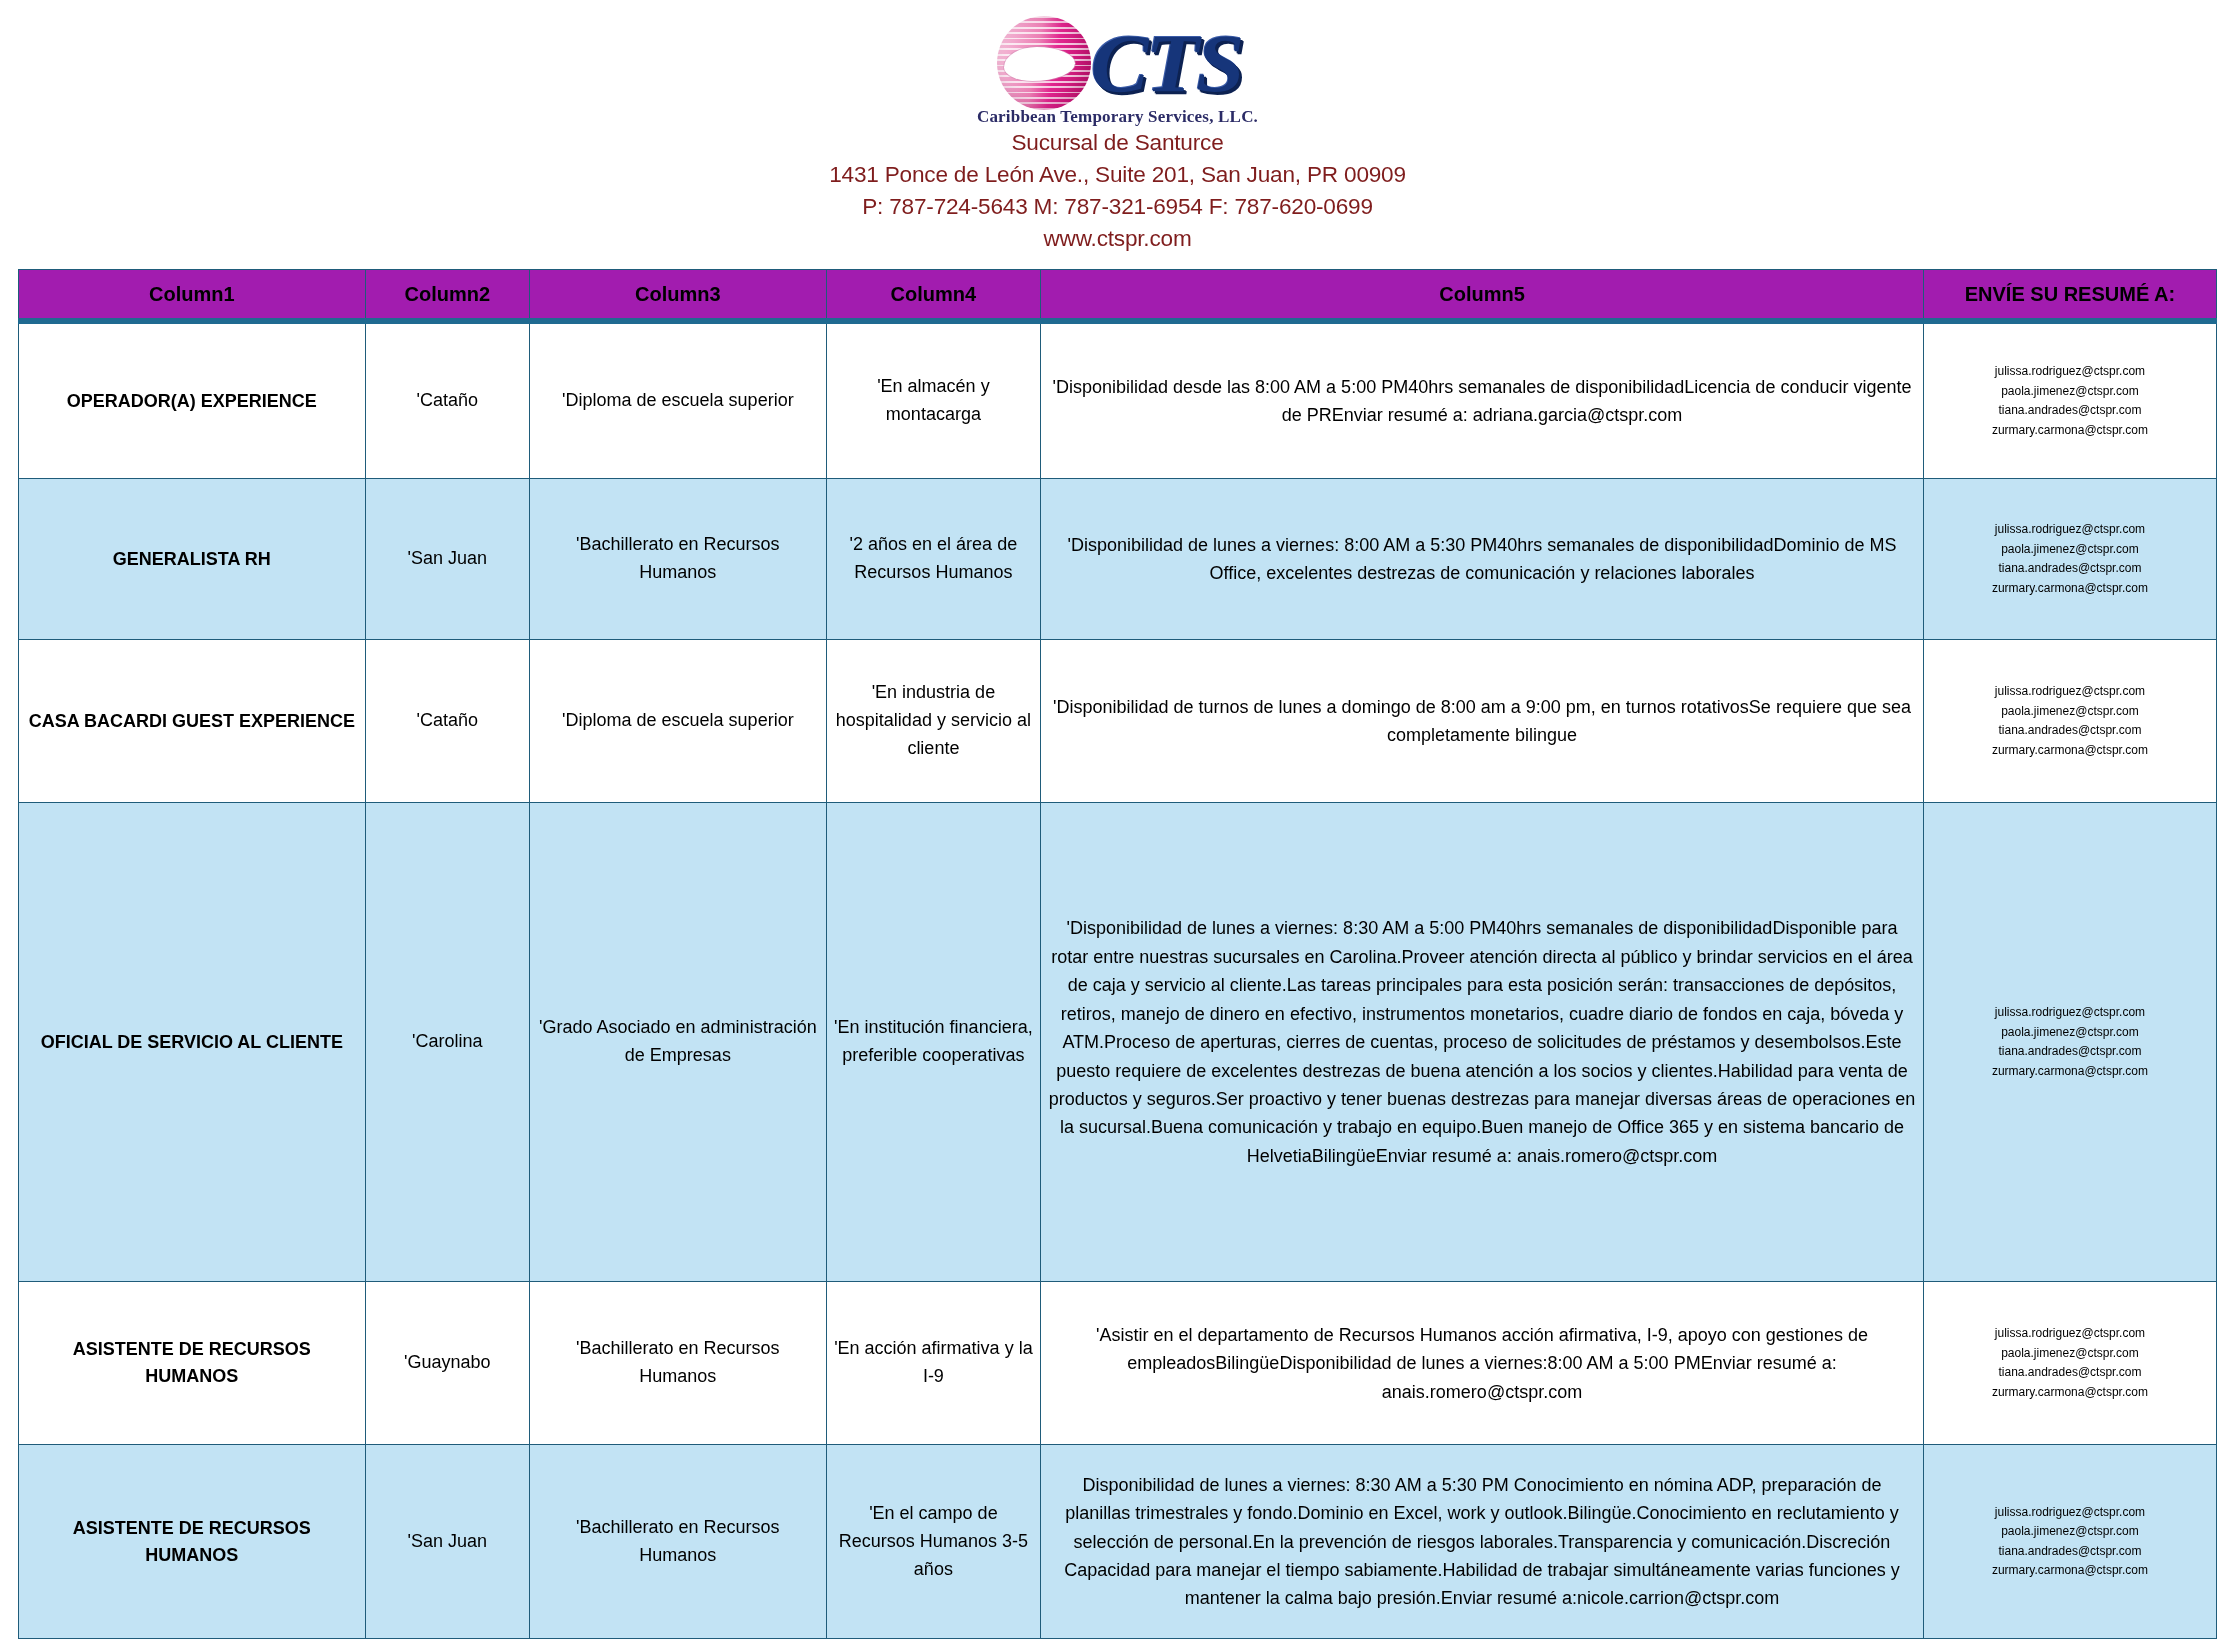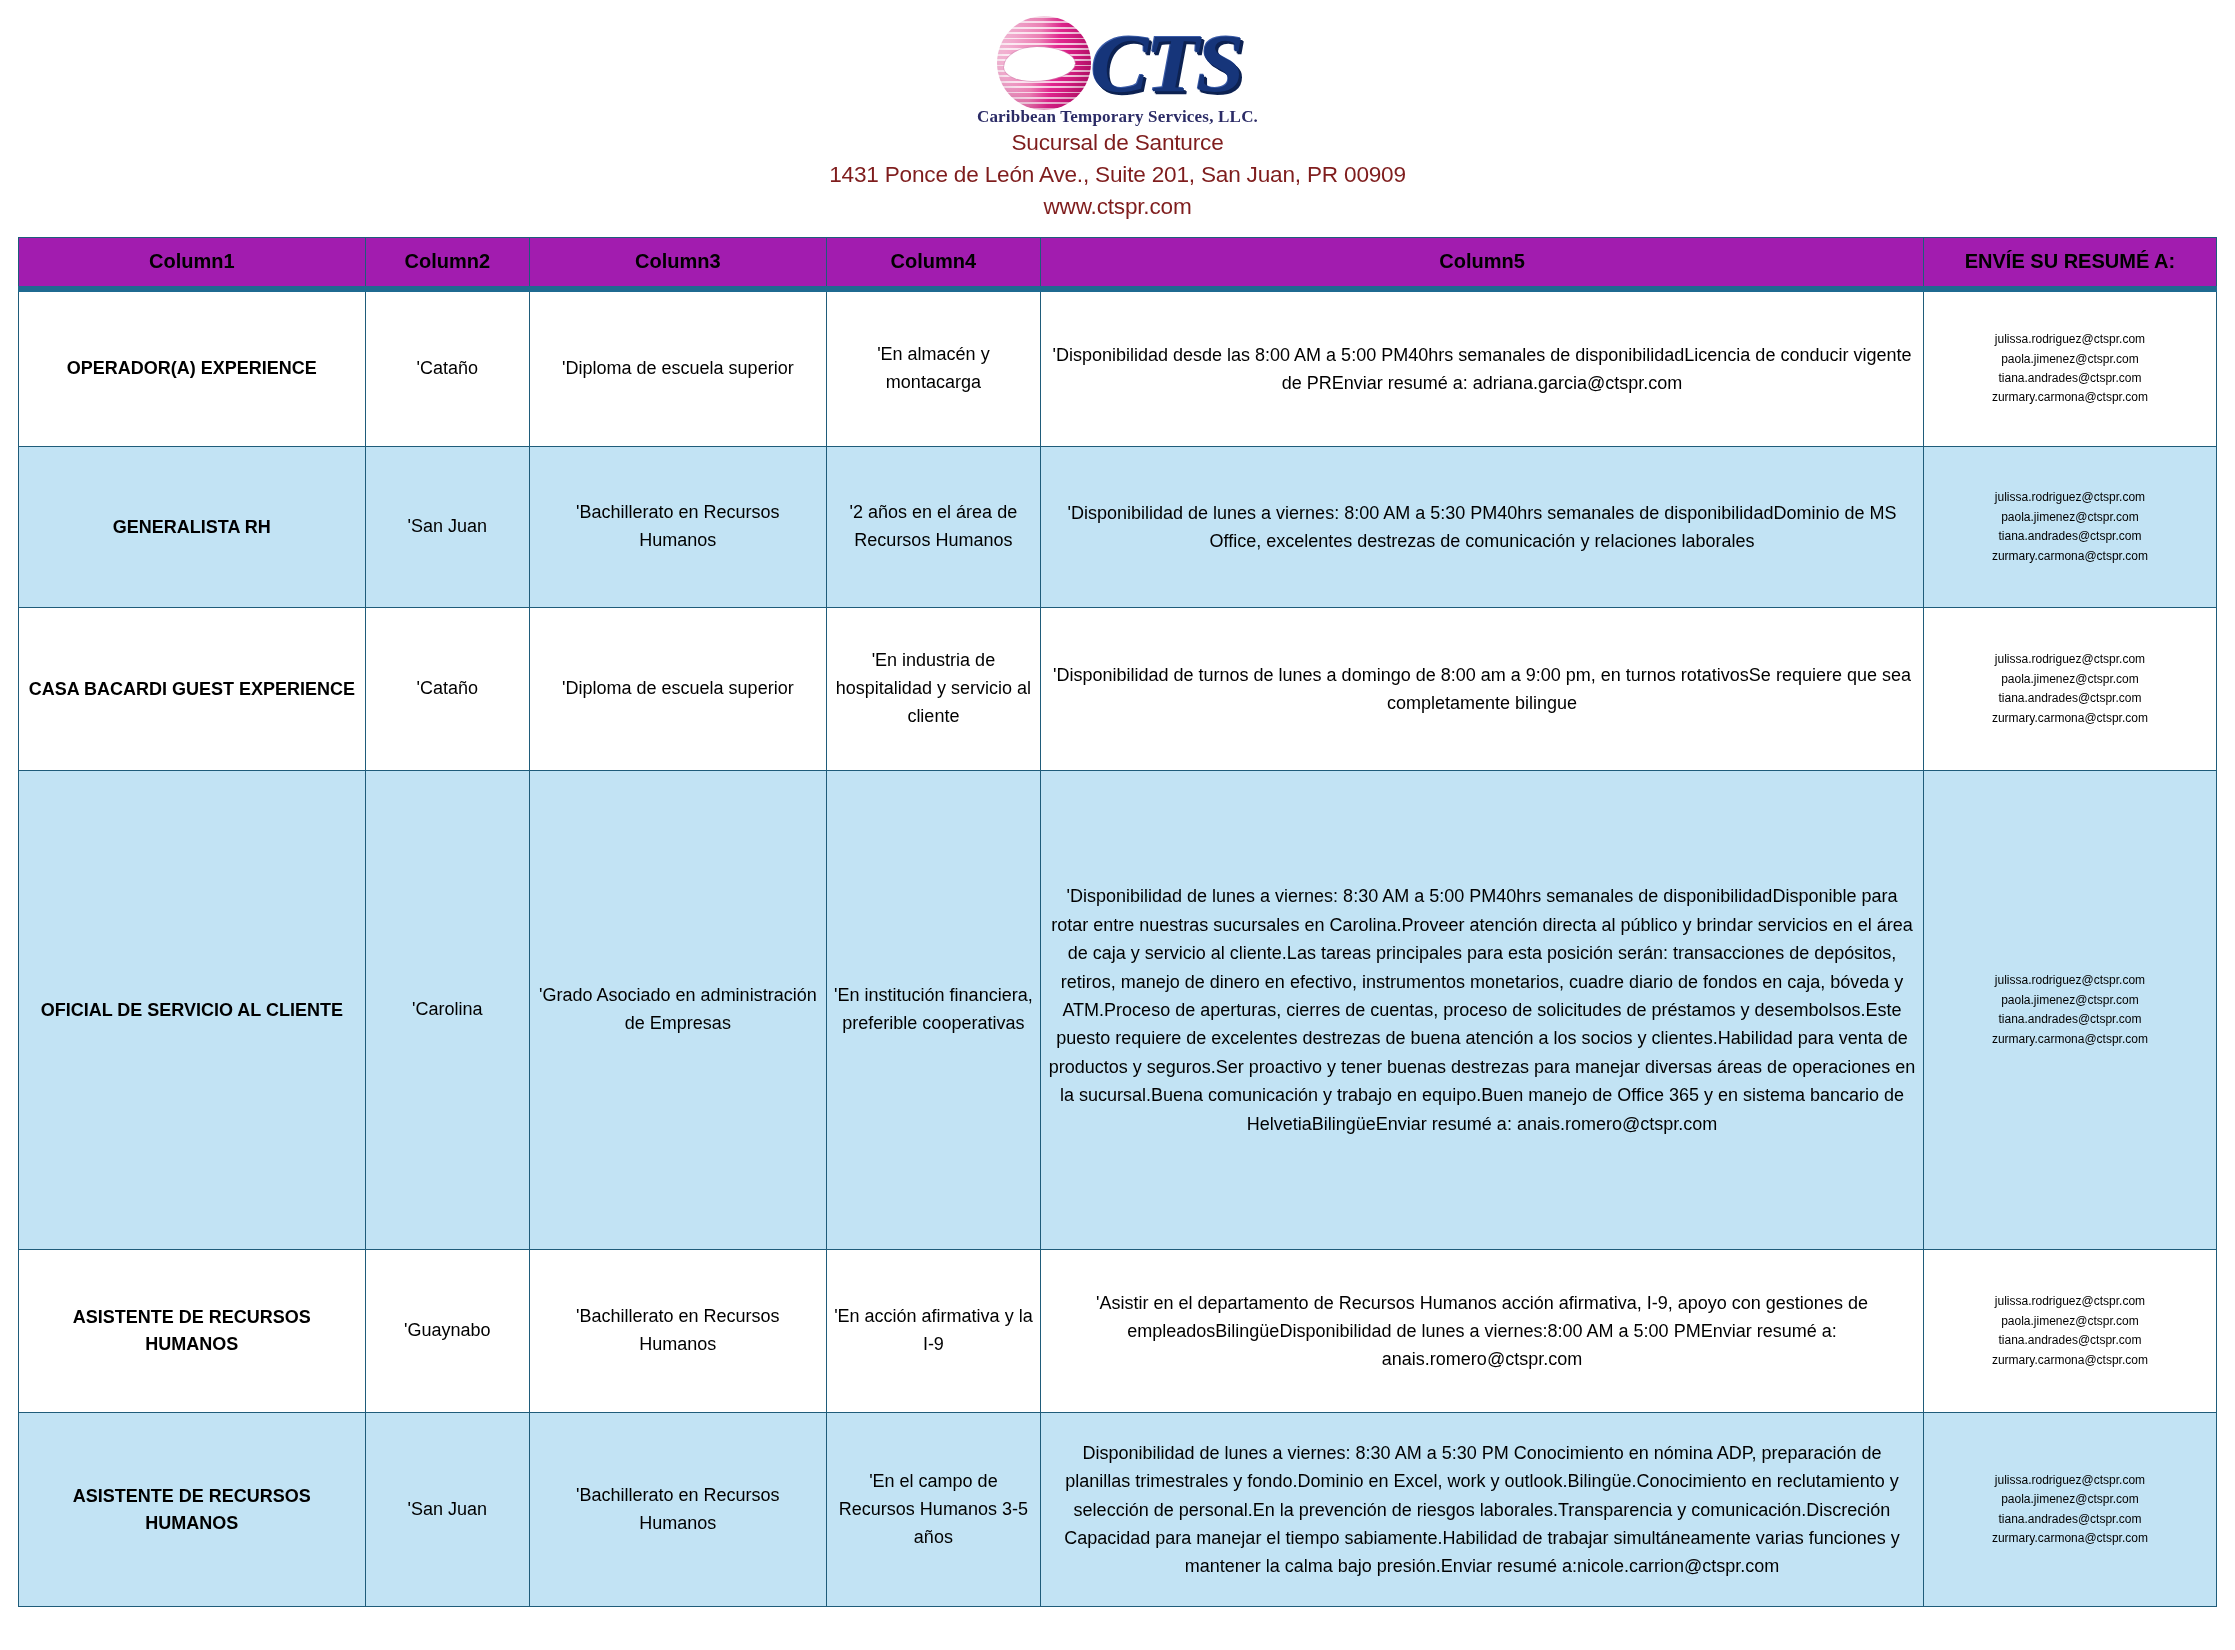--- a/index.html
+++ b/index.html
@@ -171,20 +171,21 @@
 <div class="doc-header">
   <div class="logo-block">
     <div class="logo-mark-row">
       <span class="logo-globe"></span>
       <span class="logo-cts">CTS</span>
     </div>
     <div class="logo-tagline">Caribbean Temporary Services, LLC.</div>
   </div>
   <div class="addr-line">Sucursal de Santurce</div>
   <div class="addr-line">1431 Ponce de León Ave., Suite 201, San Juan, PR 00909</div>
+  <div class="addr-line">P: 787-724-5643 M: 787-321-6954 F: 787-620-0699</div>
   <div class="addr-line">www.ctspr.com</div>
 </div>
 
 <div class="table-wrap">
   <table class="jobs">
     <colgroup>
       <col class="c1">
         <col class="c2">
         <col class="c3">
       <col class="c4">

